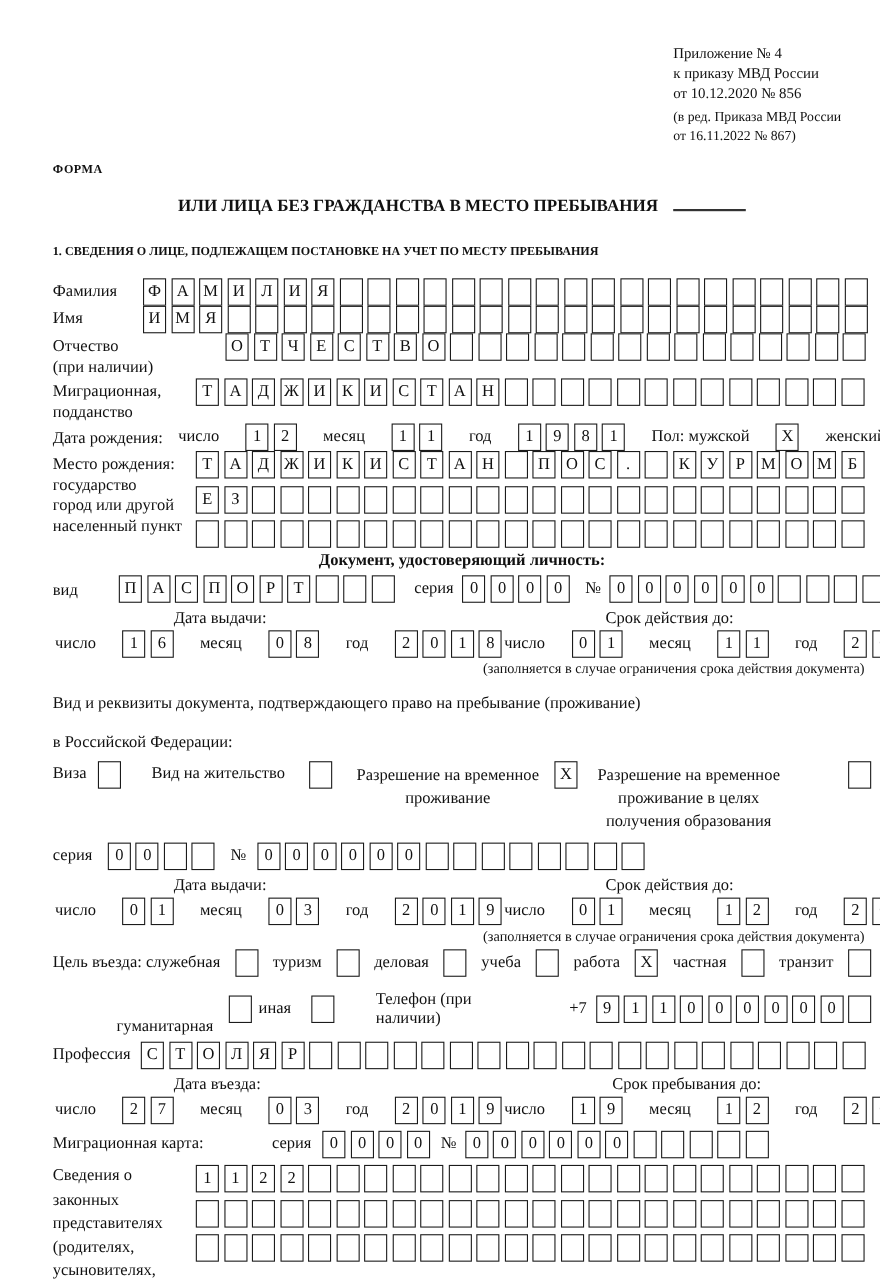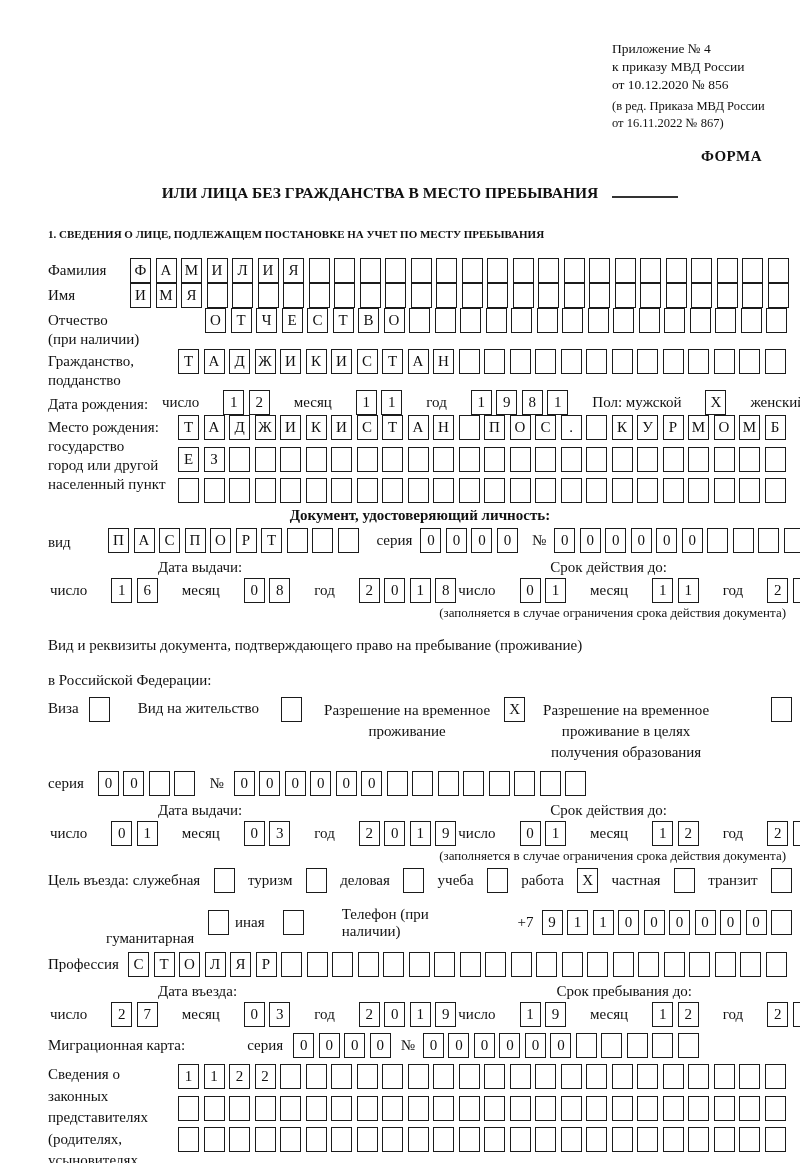--- a/index.html
+++ b/index.html
@@ -7,21 +7,21 @@
   body {
     width:800px; height:1163px; overflow:hidden;
     font-family:"Liberation Serif", serif;
     font-size:15px; color:#111;
   }
   .page { padding:40px 8px 0 48px; position:relative; }
 
   
   .hdr { margin-left:564px; width:196px; font-size:13.5px; line-height:18px; }
   .hdr .rev { margin-top:4px; font-size:12.5px; line-height:17px; }
-  .forma { text-align:right; padding-right:30px; font-weight:bold; margin-top:16px; font-size:15px; letter-spacing:.5px; }
+  .forma { padding-right:30px; font-weight:bold; margin-top:16px; font-size:11px; letter-spacing:.5px; }
 
   
   .title { text-align:center; font-weight:bold; margin-top:16px; font-size:15.5px; line-height:23px; }
   .blank-line { display:inline-block; width:66px; border-bottom:2px solid #333; height:14px; margin-left:14px; }
   .sec-h { font-weight:bold; margin-top:24px; margin-bottom:18px; font-size:11px; }
 
   
   .row { display:flex; align-items:flex-start; margin-bottom:0; }
   .row.vcen { align-items:center; }
   .lbl { flex:0 0 auto; line-height:19px; padding-top:3px; }
@@ -181,21 +181,21 @@
         <span class="cell"></span>
         <span class="cell"></span>
         <span class="cell"></span>
         <span class="cell"></span>
         <span class="cell"></span>
       </div>
   </div>
 
   <div class="row">
     <div class="lbl w130">
-      <div>Гражданство,</div>
+      <div>Миграционная,</div>
       <div>подданство</div>
     </div>
     <div class="cells">
         <span class="cell">Т</span>
         <span class="cell">А</span>
         <span class="cell">Д</span>
         <span class="cell">Ж</span>
         <span class="cell">И</span>
         <span class="cell">К</span>
         <span class="cell">И</span>

